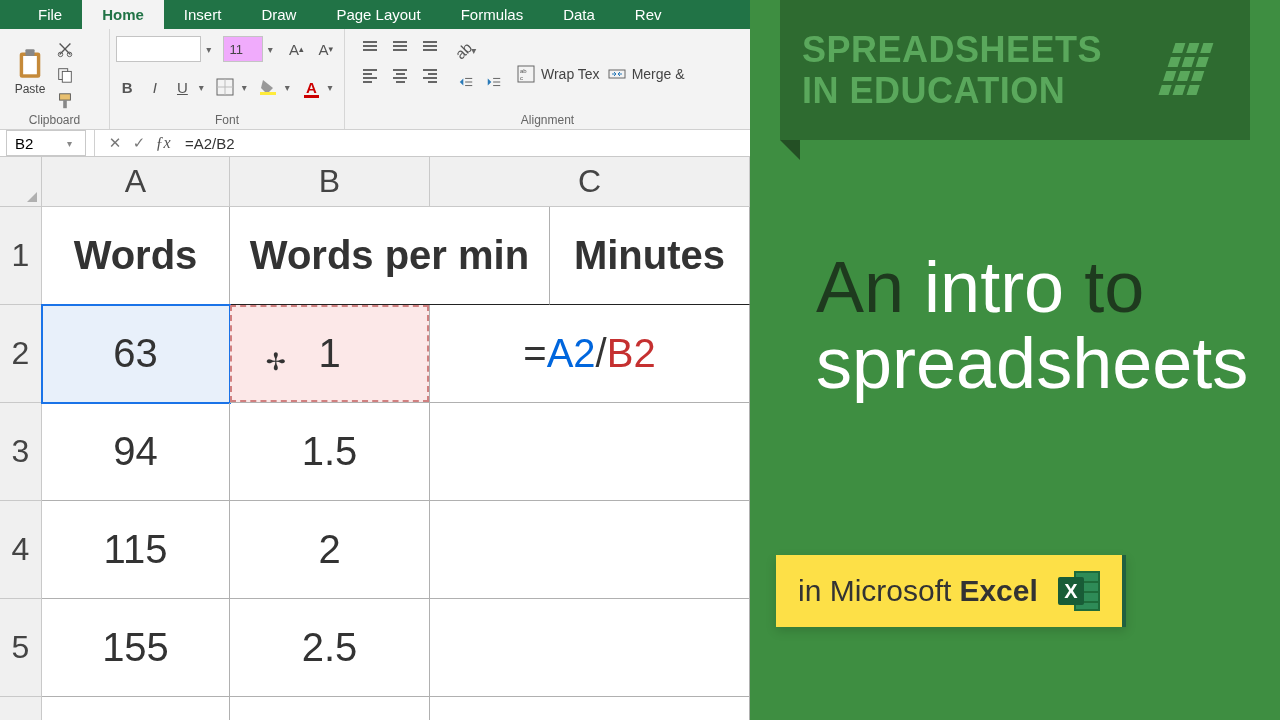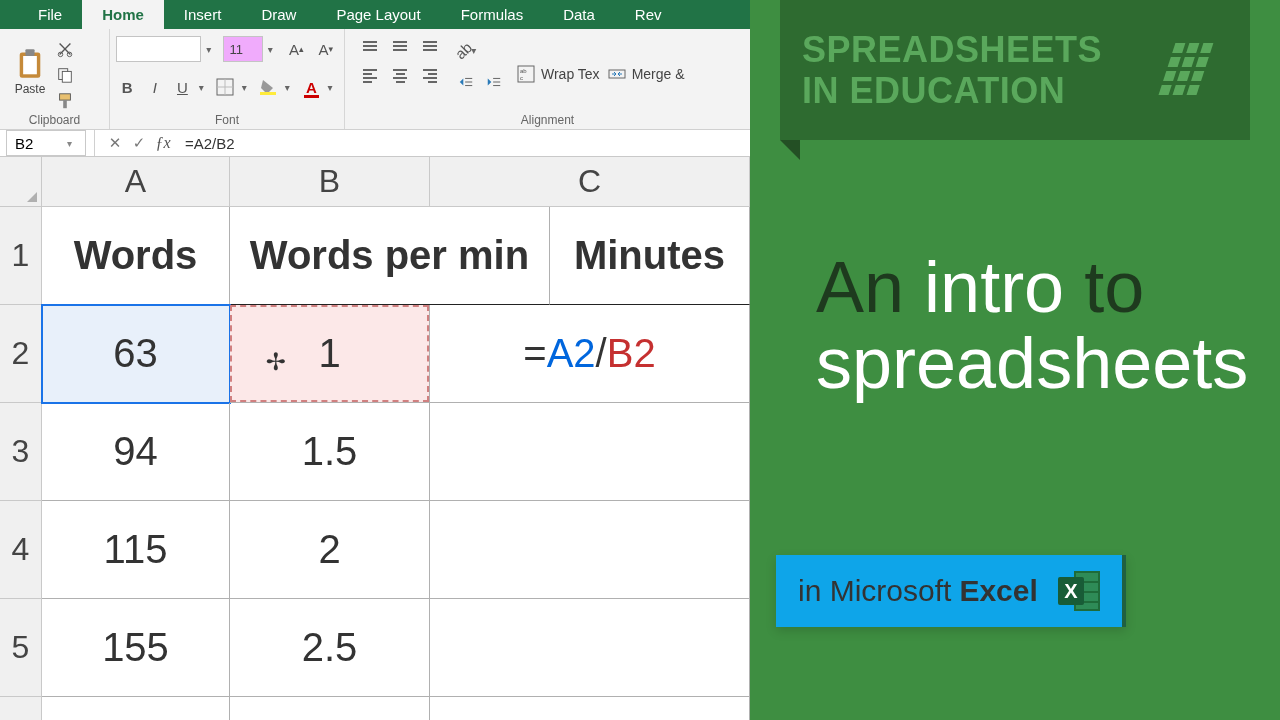--- a/index.html
+++ b/index.html
@@ -81,21 +81,21 @@
   .cross { position: absolute; left: 18%; top: 44%; font-size: 24px; color: #333; pointer-events:none; }
 
   
   .banner { position: absolute; top: 0; left: 30px; width: 470px; height: 140px; background: #2e6b30; display: flex; align-items: center; padding: 0 22px; }
   .banner::after { content:''; position:absolute; bottom:-20px; left:0; width:0; height:0; border-top:20px solid #234f24; border-left:20px solid transparent; }
   .banner-text { color: #5aa85c; font-size: 36px; font-weight: 700; line-height: 1.15; font-family: "Segoe UI", Arial, sans-serif; letter-spacing: 0.5px; }
   .banner-logo { margin-left: auto; }
   .title { position: absolute; top: 250px; left: 50px; font-size: 72px; line-height: 1.05; font-weight: 300; font-family: "Segoe UI Light","Segoe UI",Arial,sans-serif; margin-left: 16px; }
   .title .w-dark { color: #1e3a1e; }
   .title .w-light { color: #fff; }
-  .sub-badge { position: absolute; top: 555px; left: 26px; background: #0ea5e9; height: 72px; display: flex; align-items: center; padding: 0 18px 0 22px; font-size: 30px; color: #333; border-right: 4px solid #206040; box-shadow: 0 4px 10px rgba(0,0,0,.15); }
+  .sub-badge { position: absolute; top: 555px; left: 26px; background: #fde047; height: 72px; display: flex; align-items: center; padding: 0 18px 0 22px; font-size: 30px; color: #333; border-right: 4px solid #206040; box-shadow: 0 4px 10px rgba(0,0,0,.15); }
   .sub-badge b { margin-left: 8px; }
   .xicon { margin-left: 18px; }
 </style>
 </head>
 <body>
 
 <div class="app">
   <div class="excel">
 
     <div class="tabs">

